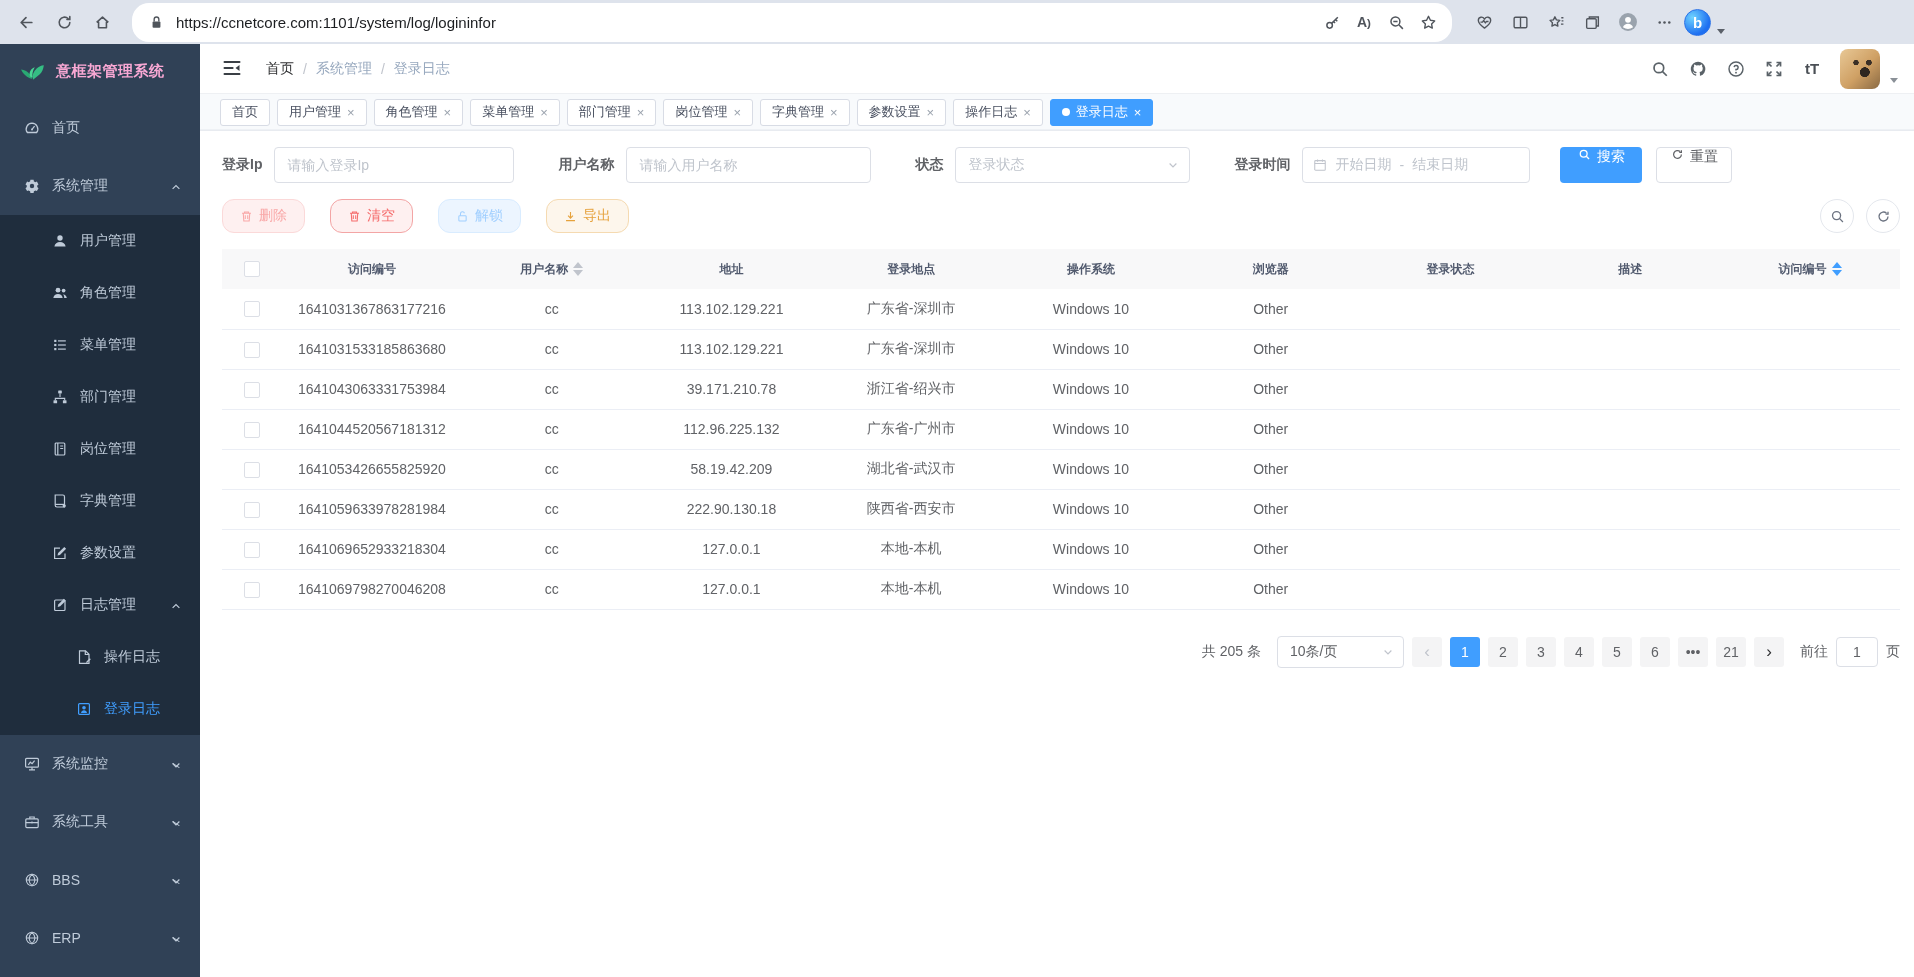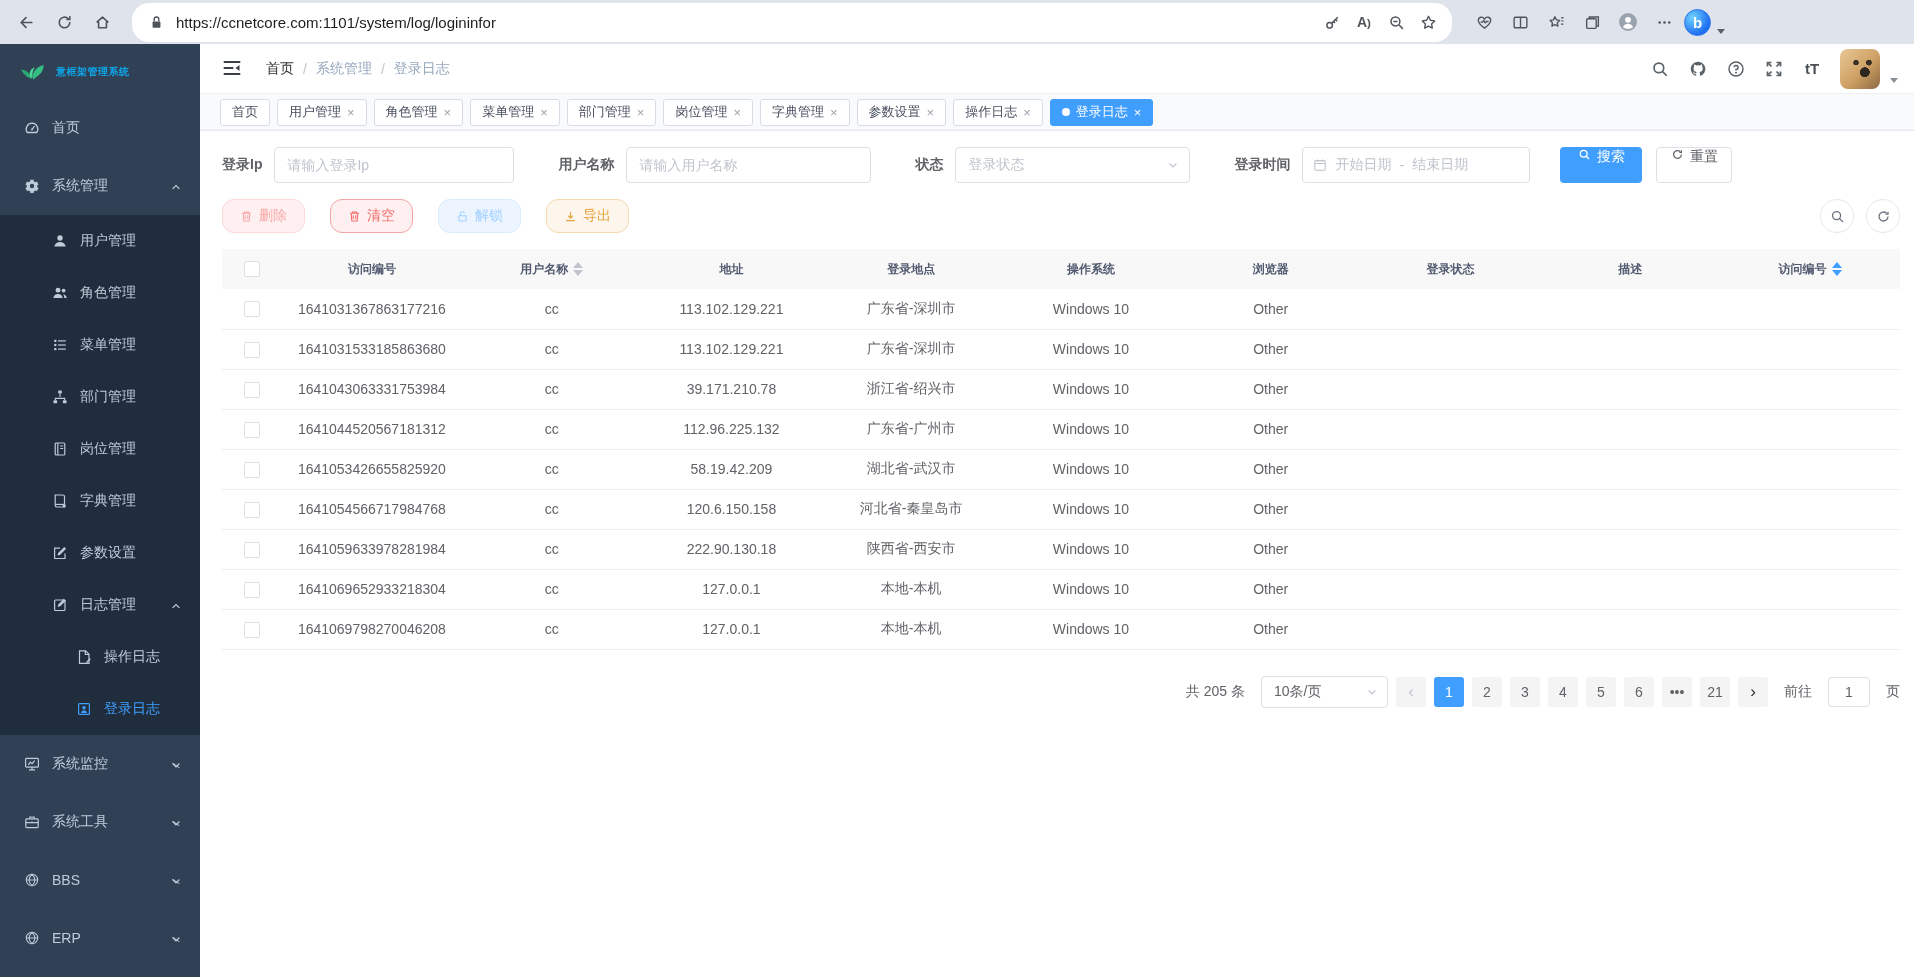--- a/index.html
+++ b/index.html
@@ -20,21 +20,21 @@
   .copilot { width:27px; height:27px; border-radius:50%; background:radial-gradient(circle at 30% 30%, #6fd3ff, #1e6ff1 70%); color:#fff; font-weight:bold; font-size:15px; display:flex; align-items:center; justify-content:center; border:1.5px solid #2a72e8; }
   .tiny-caret { width:0; height:0; border-left:4px solid transparent; border-right:4px solid transparent; border-top:5px solid #5a6069; margin-left:2px; align-self:flex-end; margin-bottom:4px; }
 
   
   .app { display:flex; height:933px; }
 
   
   .sidebar { width:200px; background:#304156; color:#bfcbd9; flex:0 0 200px; overflow:hidden; }
   .logo-row { height:55px; display:flex; align-items:center; gap:10px; padding-left:20px; }
   .logo-row .logo-mark svg { width:26px; height:26px; }
-  .logo-title { color:#0ea5e9; font-size:10px; font-weight:bold; letter-spacing:.5px; }
+  .logo-title { color:#f9a8d4; font-size:15px; font-weight:bold; letter-spacing:.5px; }
   .menu-item { position:relative; display:flex; align-items:center; gap:12px; cursor:pointer; font-size:14px; color:#bfcbd9; }
   .menu-item.l0 { height:58px; padding-left:24px; }
   .menu-item.l1 { height:52px; padding-left:52px; }
   .menu-item.l2 { height:52px; padding-left:76px; }
   .menu-item .mi-icon { width:16px; height:16px; display:inline-flex; }
   .menu-item .mi-icon svg { width:16px; height:16px; }
   .menu-item.active { color:#409eff; }
   .submenu { background:#1f2d3d; }
   .mi-chevron { position:absolute; right:18px; width:12px; height:12px; }
   .mi-chevron svg { width:12px; height:12px; }
@@ -114,21 +114,21 @@
 
   
   .pagination { display:flex; align-items:center; justify-content:flex-end; margin-top:26px; gap:8px; font-size:14px; color:#606266; }
   .pg-total { margin-right:8px; }
   .pg-size { width:127px; height:32px; border:1px solid #dcdfe6; border-radius:4px; display:flex; align-items:center; justify-content:space-between; padding:0 9px 0 12px; cursor:pointer; }
   .pg-size svg { width:12px; height:12px; color:#c0c4cc; }
   .pg-btn { min-width:30px; height:30px; padding:0 5px; background:#f4f4f5; border-radius:3px; display:flex; align-items:center; justify-content:center; cursor:pointer; color:#606266; font-size:14px; }
   .pg-btn.active { background:#409eff; color:#fff; }
   .pg-arrow { font-size:17px; color:#303133; }
   .pg-arrow.disabled { color:#c0c4cc; }
-  .pg-goto { display:flex; align-items:center; gap:16px; margin-left:8px; }
+  .pg-goto { display:flex; align-items:center; gap:8px; margin-left:8px; }
   .pg-goto input { width:42px; height:30px; border:1px solid #dcdfe6; border-radius:4px; text-align:center; font-size:14px; color:#606266; outline:none; font-family:inherit; }
 </style>
 </head>
 <body>
 
 <div class="browser-bar">
   <span class="bicon">
     <svg viewBox="0 0 16 16" fill="none" stroke="currentColor" stroke-width="1.6" stroke-linecap="round" stroke-linejoin="round">
         <path d="M13 8H3M7.5 3.5 3 8l4.5 4.5"></path>
       </svg>
@@ -684,32 +684,20 @@
               <td>58.19.42.209</td>
               <td>湖北省-武汉市</td>
               <td>Windows 10</td>
               <td>Other</td>
               <td></td>
               <td></td>
               <td></td>
             </tr>
             <tr>
               <td><span class="checkbox"></span></td>
-              <td>1641054566717984768</td>
-              <td>cc</td>
-              <td>120.6.150.158</td>
-              <td>河北省-秦皇岛市</td>
-              <td>Windows 10</td>
-              <td>Other</td>
-              <td></td>
-              <td></td>
-              <td></td>
-            </tr>
-            <tr>
-              <td><span class="checkbox"></span></td>
               <td>1641059633978281984</td>
               <td>cc</td>
               <td>222.90.130.18</td>
               <td>陕西省-西安市</td>
               <td>Windows 10</td>
               <td>Other</td>
               <td></td>
               <td></td>
               <td></td>
             </tr>

